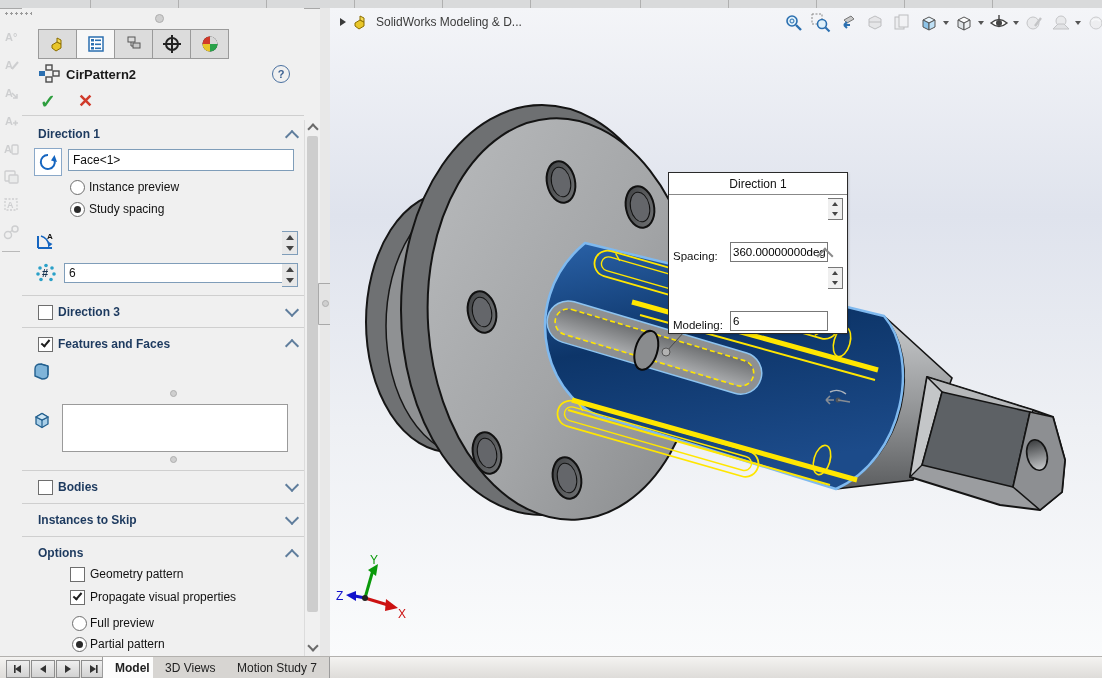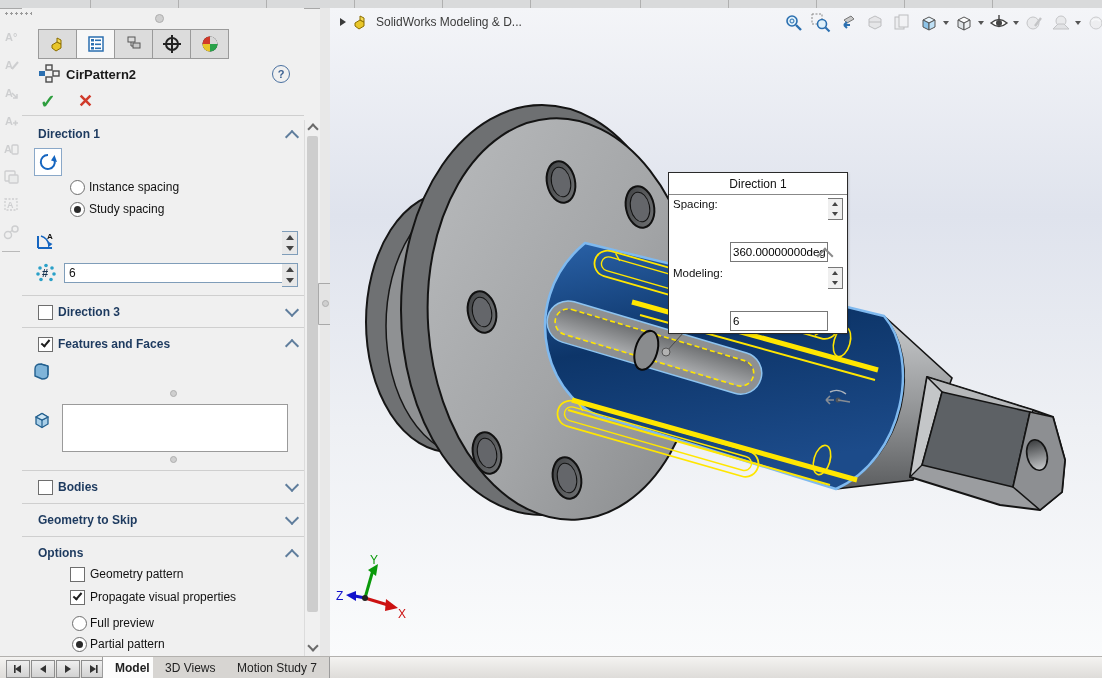--- a/index.html
+++ b/index.html
@@ -56,21 +56,21 @@
   #viewport{left:330px;top:8px;width:772px;height:648px;background:linear-gradient(180deg,#f4f5f8 0%,#dfe3ed 32%,#eef0f4 65%,#fafbfc 100%);}
   #bread{position:absolute;left:10px;top:6px;display:flex;align-items:center;gap:6px;font-size:12px;color:#3b3b3b;}
   .tri-right{width:0;height:0;border-top:4px solid transparent;border-bottom:4px solid transparent;border-left:6px solid #3a3a3a;}
   #hud{position:absolute;left:452px;top:3px;display:flex;align-items:center;gap:3px;}
   .hudbtn{width:24px;height:24px;display:flex;align-items:center;justify-content:center;border-radius:3px;}
   .hudbtn.disabled{opacity:.38;filter:grayscale(1);}
   .dd{width:0;height:0;border-left:3.5px solid transparent;border-right:3.5px solid transparent;border-top:4px solid #555;margin-left:-1px;}
   
   #callout{position:absolute;left:338px;top:164px;width:178px;background:#fff;border:1px solid #2a2a2a;box-shadow:1px 1px 2px rgba(0,0,0,.15);}
   #callout .hd{text-align:center;font-size:12px;color:#111;padding:4px 0 3px;border-bottom:1px solid #888;}
-  #callout .row{display:flex;align-items:flex-start;padding:3px 4px 2px;}
+  #callout .row{display:flex;align-items:flex-end;padding:3px 4px 2px;}
   #callout .clabel{font-size:11.5px;color:#111;width:58px;}
   .cin{display:flex;}
   .cin input{width:92px;height:18px;border:1px solid #777;font-family:"Liberation Sans",sans-serif;font-size:11.5px;padding:0 2px;margin-top:44px;}
   .cspin{width:14px;height:20px;border:1px solid #777;border-left:none;background:#efefef;display:flex;flex-direction:column;align-items:center;justify-content:space-around;}
   .cspin .tri-up{border-left-width:3.5px;border-right-width:3.5px;border-bottom-width:4px;}
   .cspin .tri-dn{border-left-width:3.5px;border-right-width:3.5px;border-top-width:4px;}
   #callout-collapse{position:absolute;left:489px;top:242px;width:10px;height:10px;border-right:2px solid #8a8a8a;border-bottom:2px solid #8a8a8a;transform:rotate(-135deg);}
   
   #bottom-bar{left:0;top:656px;width:1102px;height:22px;background:linear-gradient(#f4f3f1,#dddbd8);border-top:1px solid #b3b1ae;}
   #vcr{position:absolute;left:6px;top:3px;display:flex;}
@@ -212,22 +212,23 @@
   <div class="sep" style="top:107px"></div>
 
   <div class="sec-h" style="top:119px">Direction 1</div>
   <div class="chev up" style="left:265px;top:124px"></div>
   <div class="iconbox" style="left:12px;top:140px;width:26px;height:26px;border:1px solid #8aa8c8;background:#fff">
     <svg width="20" height="20">
         <path d="M10,3 A7,7 0 1 0 16.5,8" fill="none" stroke="#1565c0" stroke-width="2"></path>
         <polygon points="16.5,3 19,10 13,8.5" fill="#1565c0"></polygon>
       </svg>
   </div>
+  <input class="fld" style="left: 46px; top: 141px; width: 216px; height: 20px;" value="Face&lt;1&gt;">
   <div class="rad" style="left:48px;top:172px"></div>
-  <div class="lbl" style="left:67px;top:172px">Instance spacing</div>
+  <div class="lbl" style="left:67px;top:172px">Instance preview</div>
   <div class="rad sel" style="left:48px;top:194px"></div>
   <div class="lbl" style="left:67px;top:194px">Study spacing</div>
   <div class="iconbox" style="left:12px;top:221px;width:24px;height:24px">
     <svg width="22" height="22">
         <path d="M3,18 L3,6 M3,18 L17,18" stroke="#1565c0" stroke-width="2" fill="none"></path>
         <path d="M14,15 A12,12 0 0 0 6,6" fill="none" stroke="#1565c0" stroke-width="1.6"></path>
         <polygon points="13,17.5 17.5,14 13,11.5" fill="#1565c0"></polygon>
         <text x="12" y="9" font-size="8" fill="#111" font-weight="bold">A</text>
       </svg>
   </div>
@@ -280,21 +281,21 @@
   </div>
   <div class="listbox" style="left:40px;top:396px;width:224px;height:46px"></div>
   <div class="grip-circle" style="left:148px;top:448px;width:5px;height:5px"></div>
   <div class="sep" style="top:462px"></div>
 
   <div class="cb" style="left:16px;top:472px"></div>
   <div class="sec-h" style="left:36px;top:472px">Bodies</div>
   <div class="chev down" style="left:265px;top:472px"></div>
   <div class="sep" style="top:495px"></div>
 
-  <div class="sec-h" style="left:16px;top:505px">Geometry to Skip</div>
+  <div class="sec-h" style="left:16px;top:505px">Instances to Skip</div>
   <div class="chev down" style="left:265px;top:505px"></div>
   <div class="sep" style="top:528px"></div>
 
   <div class="sec-h" style="left:16px;top:538px">Options</div>
   <div class="chev up" style="left:265px;top:543px"></div>
   <div class="cb" style="left:48px;top:559px"></div>
   <div class="lbl" style="left:68px;top:559px">Geometry pattern</div>
   <div class="cb checked" style="left:48px;top:582px"></div>
   <div class="lbl" style="left:68px;top:582px">Propagate visual properties</div>
   <div class="rad" style="left:50px;top:608px"></div>

